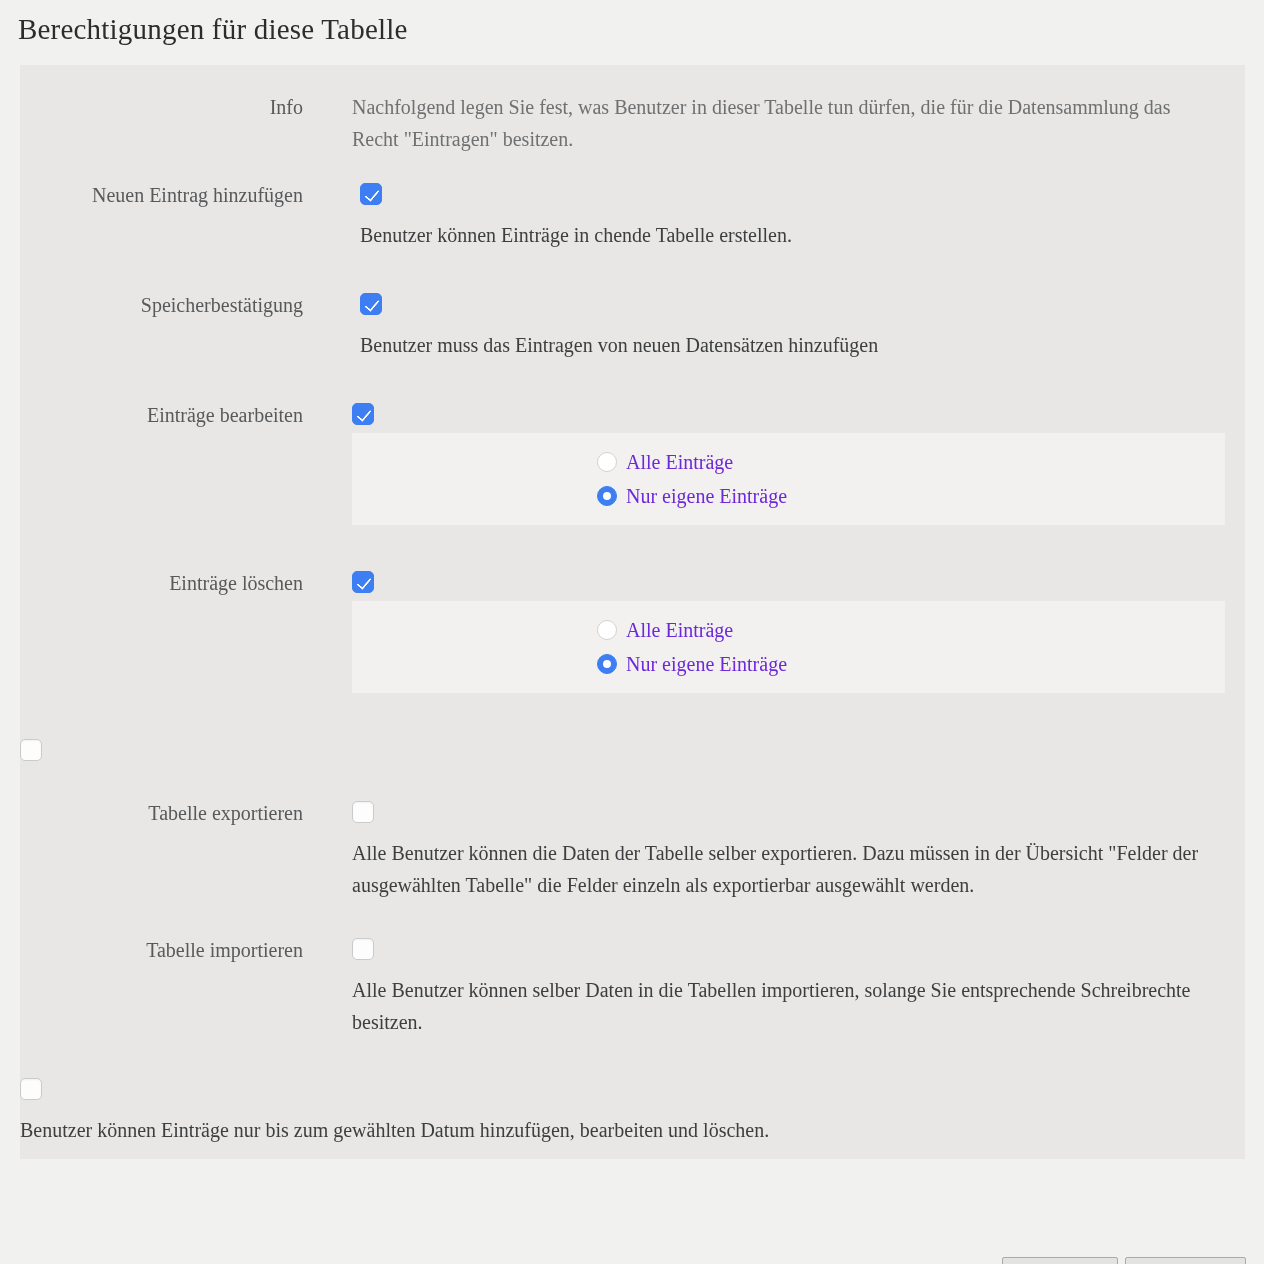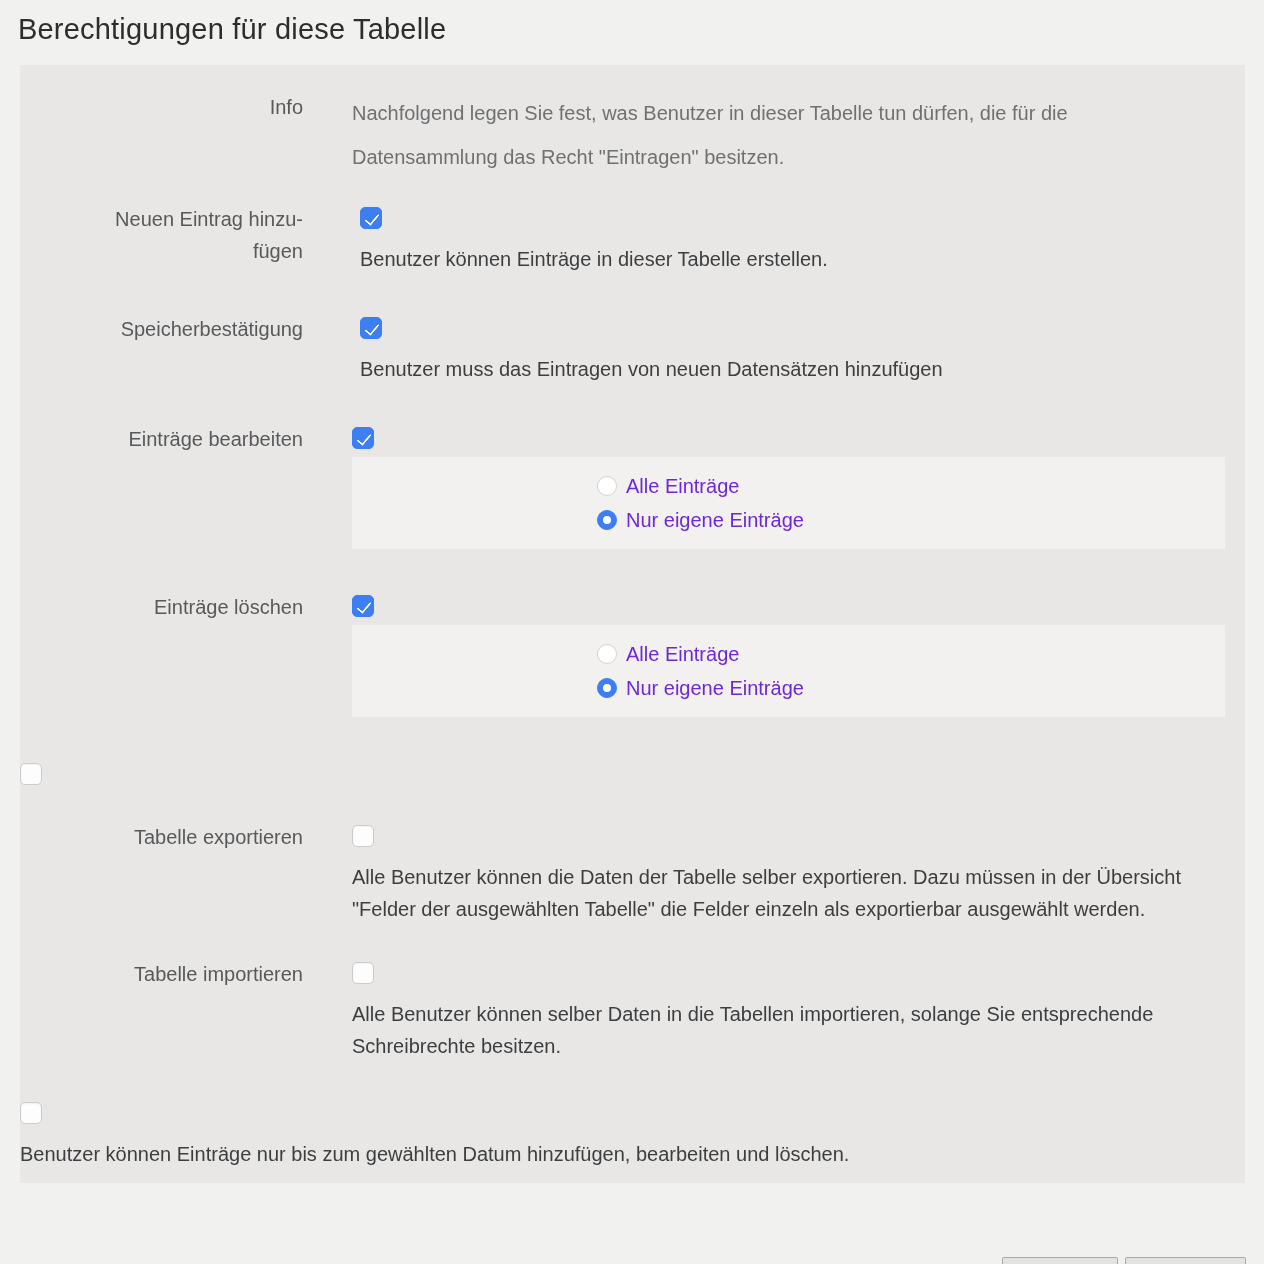--- a/index.html
+++ b/index.html
@@ -1,15 +1,15 @@
 <!DOCTYPE html>
 <html lang="de"><head>
 <meta charset="utf-8">
 <style>
-  * { box-sizing: border-box; margin: 0; padding: 0; }
+  * { box-sizing: border-box; margin: 0; padding: 0; font-family: Liberation Serif, serif; }
   html, body { width: 1264px; height: 1264px; overflow: hidden; }
   body {
     background: #f1f1ef;
     font-family: "Liberation Sans", "DejaVu Sans", sans-serif;
     position: relative;
   }
   .page-title {
     font-size: 29px;
     font-weight: 400;
     color: #2d2d2d;
@@ -39,21 +39,21 @@
     line-height: 32px;
     color: #58595b;
   }
   .control-col {
     flex: 1;
     min-width: 0;
     padding-right: 20px;
   }
   .info-text {
     font-size: 20px;
-    line-height: 44px;
+    line-height: 32px;
     color: #6f7072;
     padding-right: 14px;
   }
   .desc-text {
     font-size: 20px;
     line-height: 32px;
     color: #3d3e40;
     margin-top: 14px;
     padding-right: 14px;
   }
@@ -148,21 +148,21 @@
     <div class="label-col">Info</div>
     <div class="control-col">
       <div class="info-text">Nachfolgend legen Sie fest, was Benutzer in dieser Tabelle tun dürfen, die für die Datensammlung das Recht "Eintragen" besitzen.</div>
     </div>
   </div>
 
   <div class="form-row row-gap-std">
     <div class="label-col">Neuen Eintrag hinzu­fügen</div>
     <div class="control-col">
       <span class="checkbox checked"></span>
-      <div class="desc-text">Benutzer können Einträge in dieser Tabelle erstellen.</div>
+      <div class="desc-text">Benutzer können Einträge in chende Tabelle erstellen.</div>
     </div>
   </div>
 
   <div class="form-row row-gap-std">
     <div class="label-col">Speicherbestätigung</div>
     <div class="control-col">
       <span class="checkbox checked"></span>
       <div class="desc-text">Benutzer muss das Eintragen von neuen Datensätzen hinzufügen</div>
     </div>
   </div>

